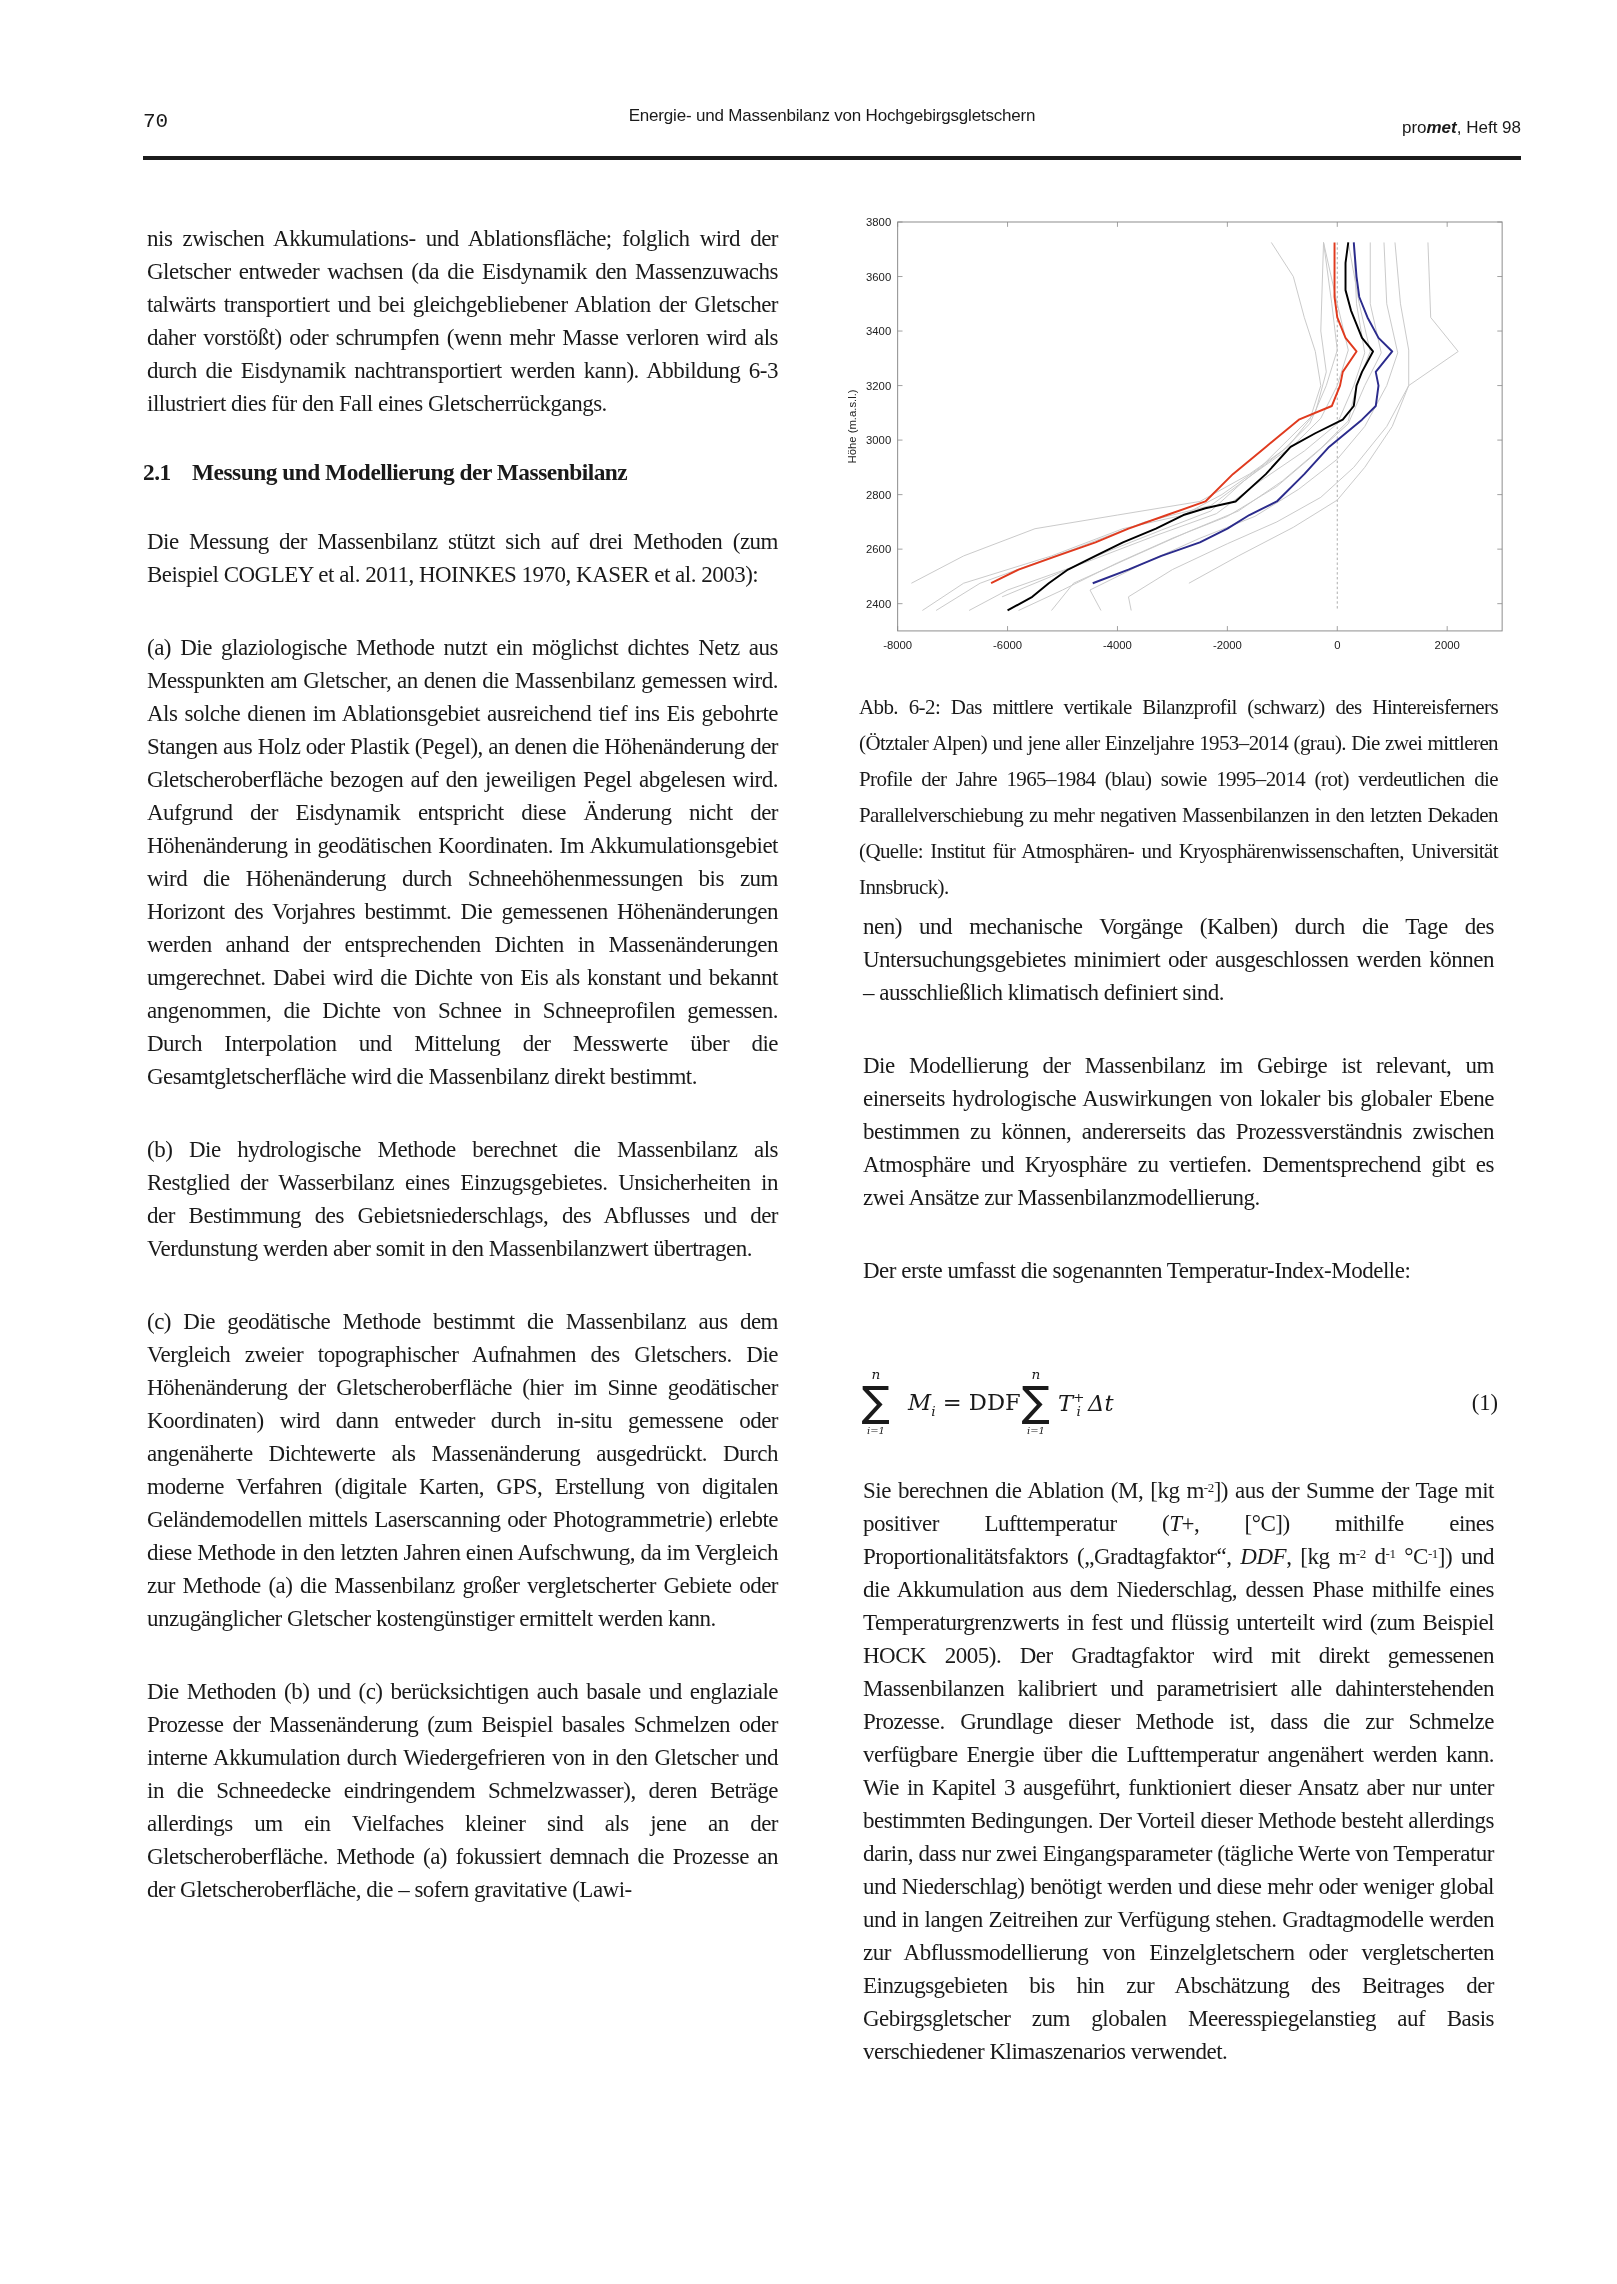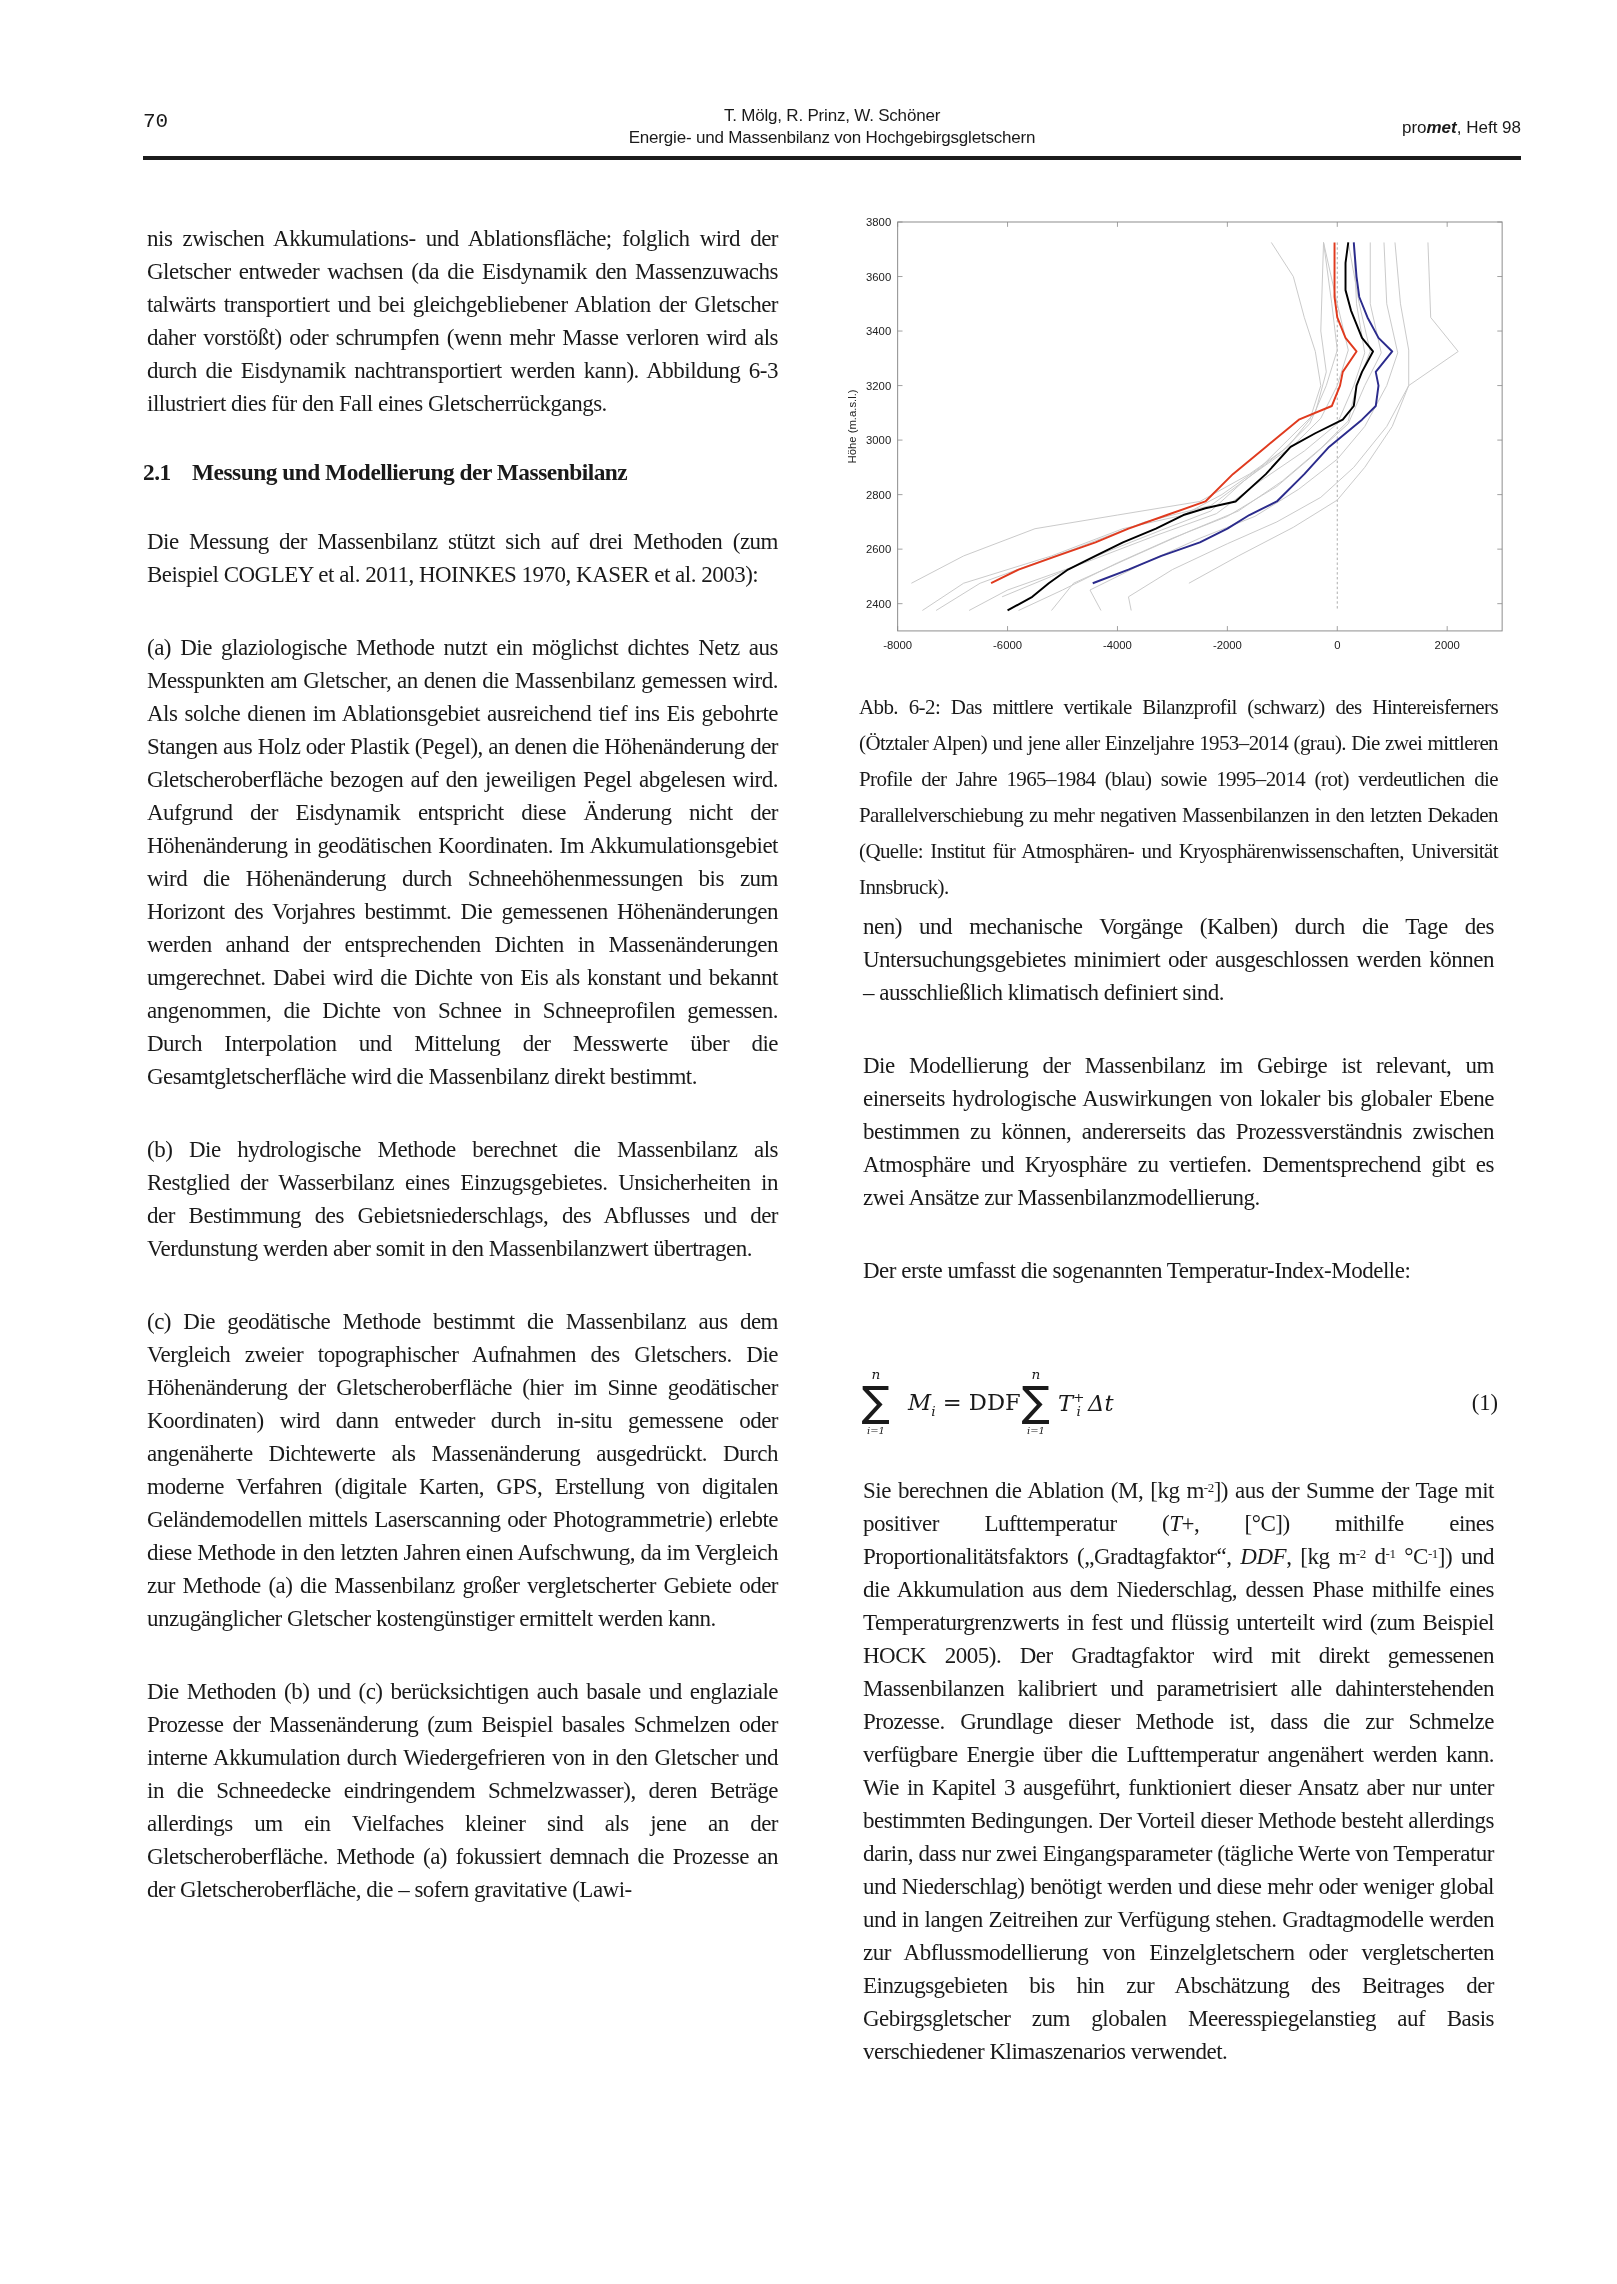--- a/index.html
+++ b/index.html
@@ -34,21 +34,20 @@
   .eq .t sub, .eq .t sup { font-size:13.7px; }
   .eq .no { position:absolute; right:0; top:24px; font-family:"Liberation Serif", serif; font-size:22.6px; }
   sup.s { font-size:13px; vertical-align:6.5px; line-height:0; }
 </style>
 </head>
 <body>
 
 <div class="hdr">
   <div class="pg">70</div>
   <div class="center">
-    <div>T. Mölg, R. Prinz, W. Schöner</div>
     <div>Energie- und Massenbilanz von Hochgebirgsgletschern</div>
   </div>
   <div class="right"><span>pro</span><b>met</b><span>, Heft 98</span></div>
 </div>
 <div class="rule"></div>
 
 <div class="col colL">
   <p>nis zwischen Akkumulations- und Ablationsfläche; folglich wird der Gletscher entweder wachsen (da die Eisdynamik den Massenzuwachs talwärts transportiert und bei gleichgebliebener Ablation der Gletscher daher vorstößt) oder schrumpfen (wenn mehr Masse verloren wird als durch die Eisdynamik nachtransportiert werden kann). Abbildung 6-3 illustriert dies für den Fall eines Gletscherrückgangs.</p>
   <div class="gap"></div>
   <h2 class="h2"><span class="num">2.1</span><span>Messung und Modellierung der Massenbilanz</span></h2>

